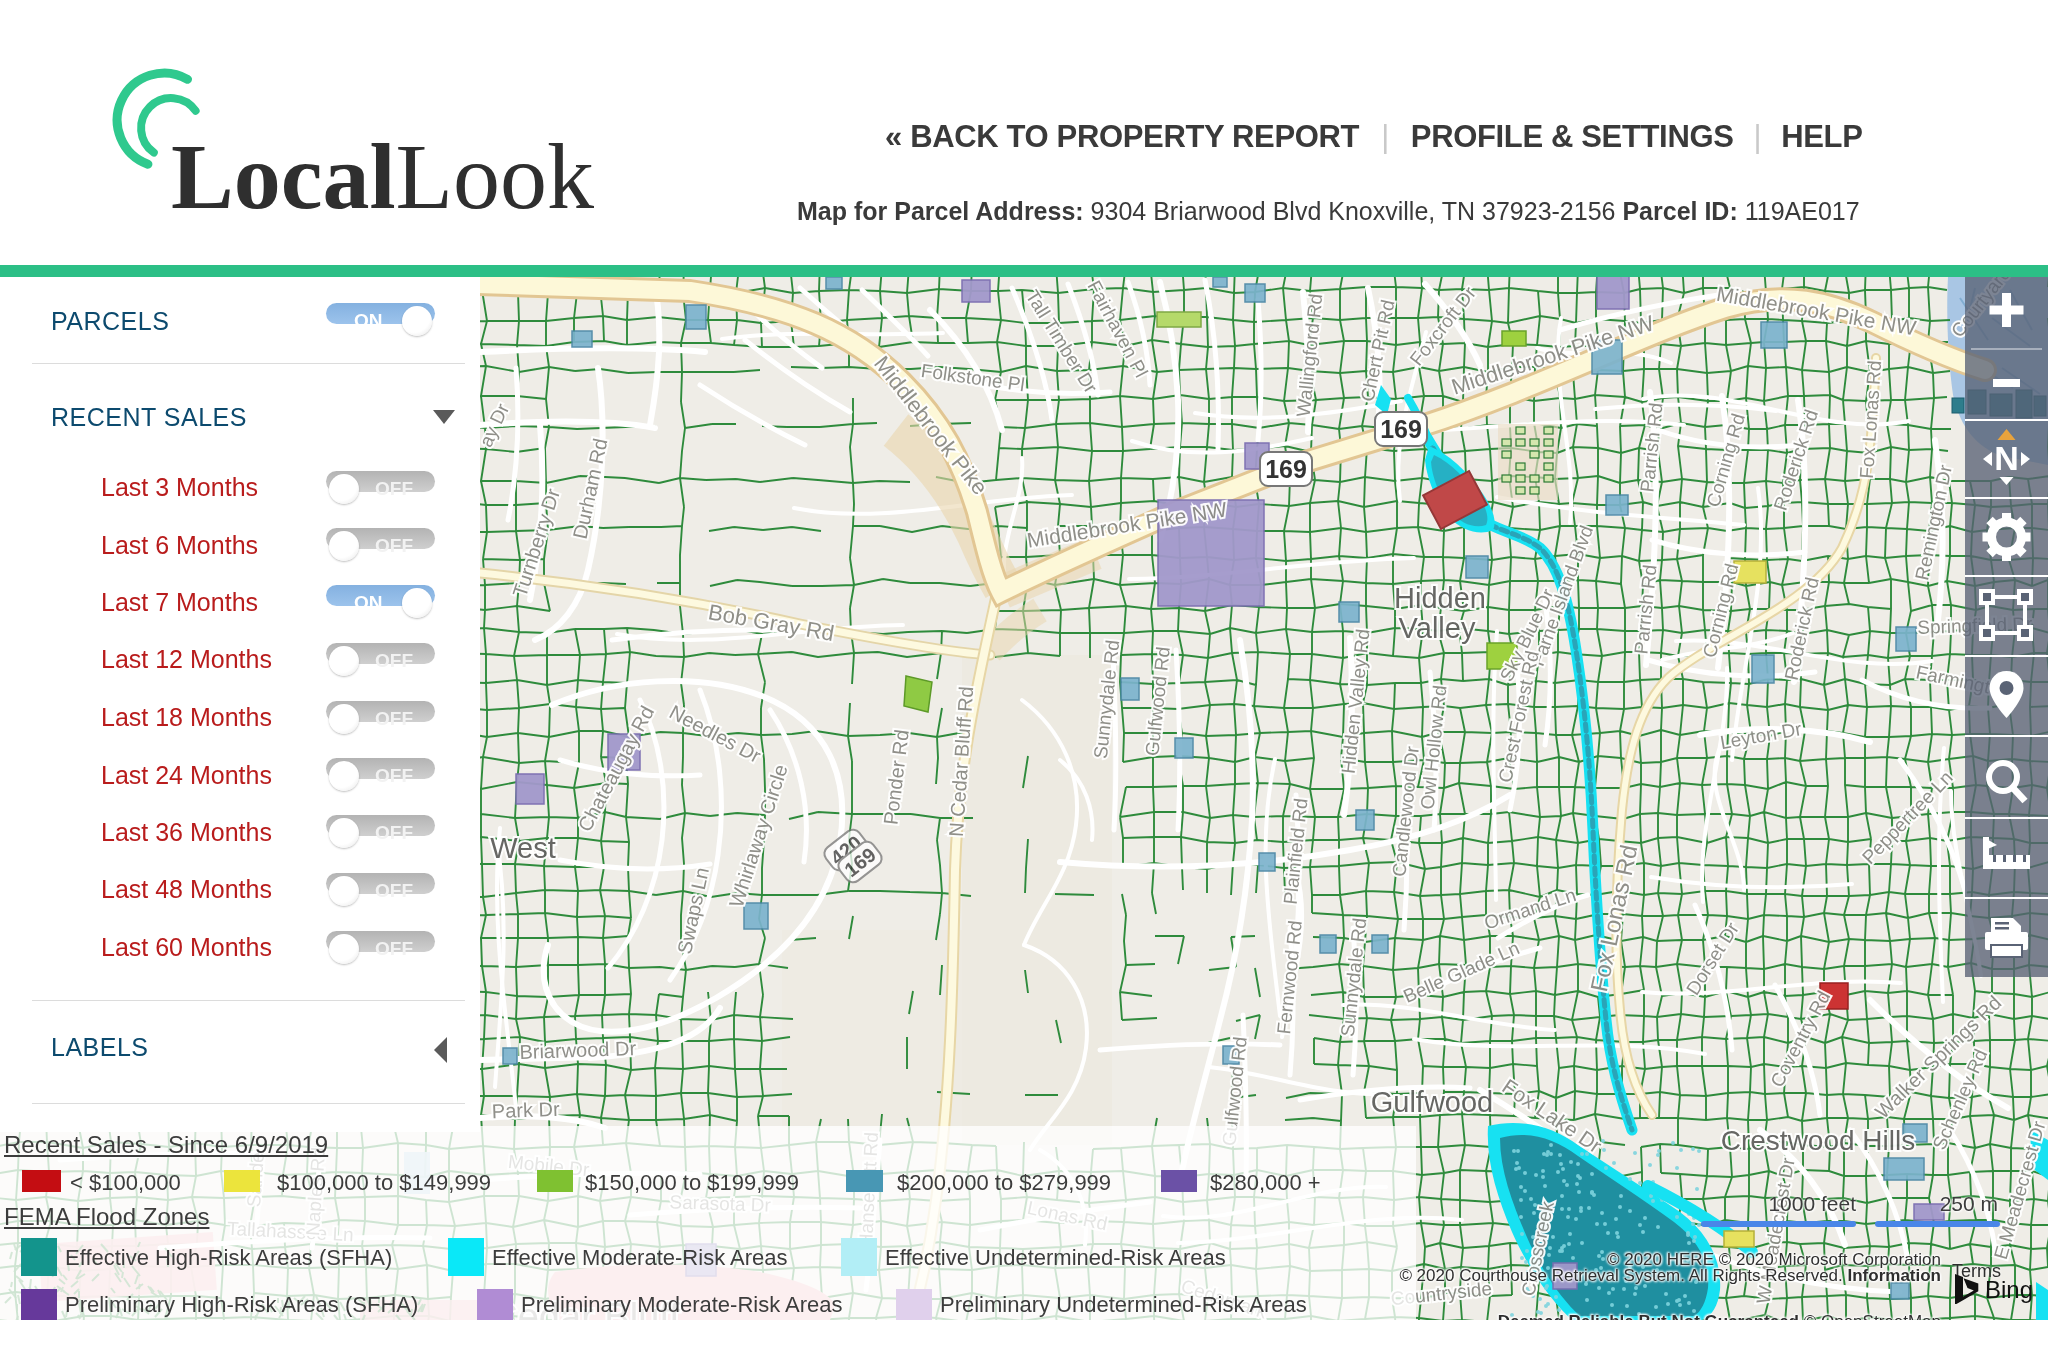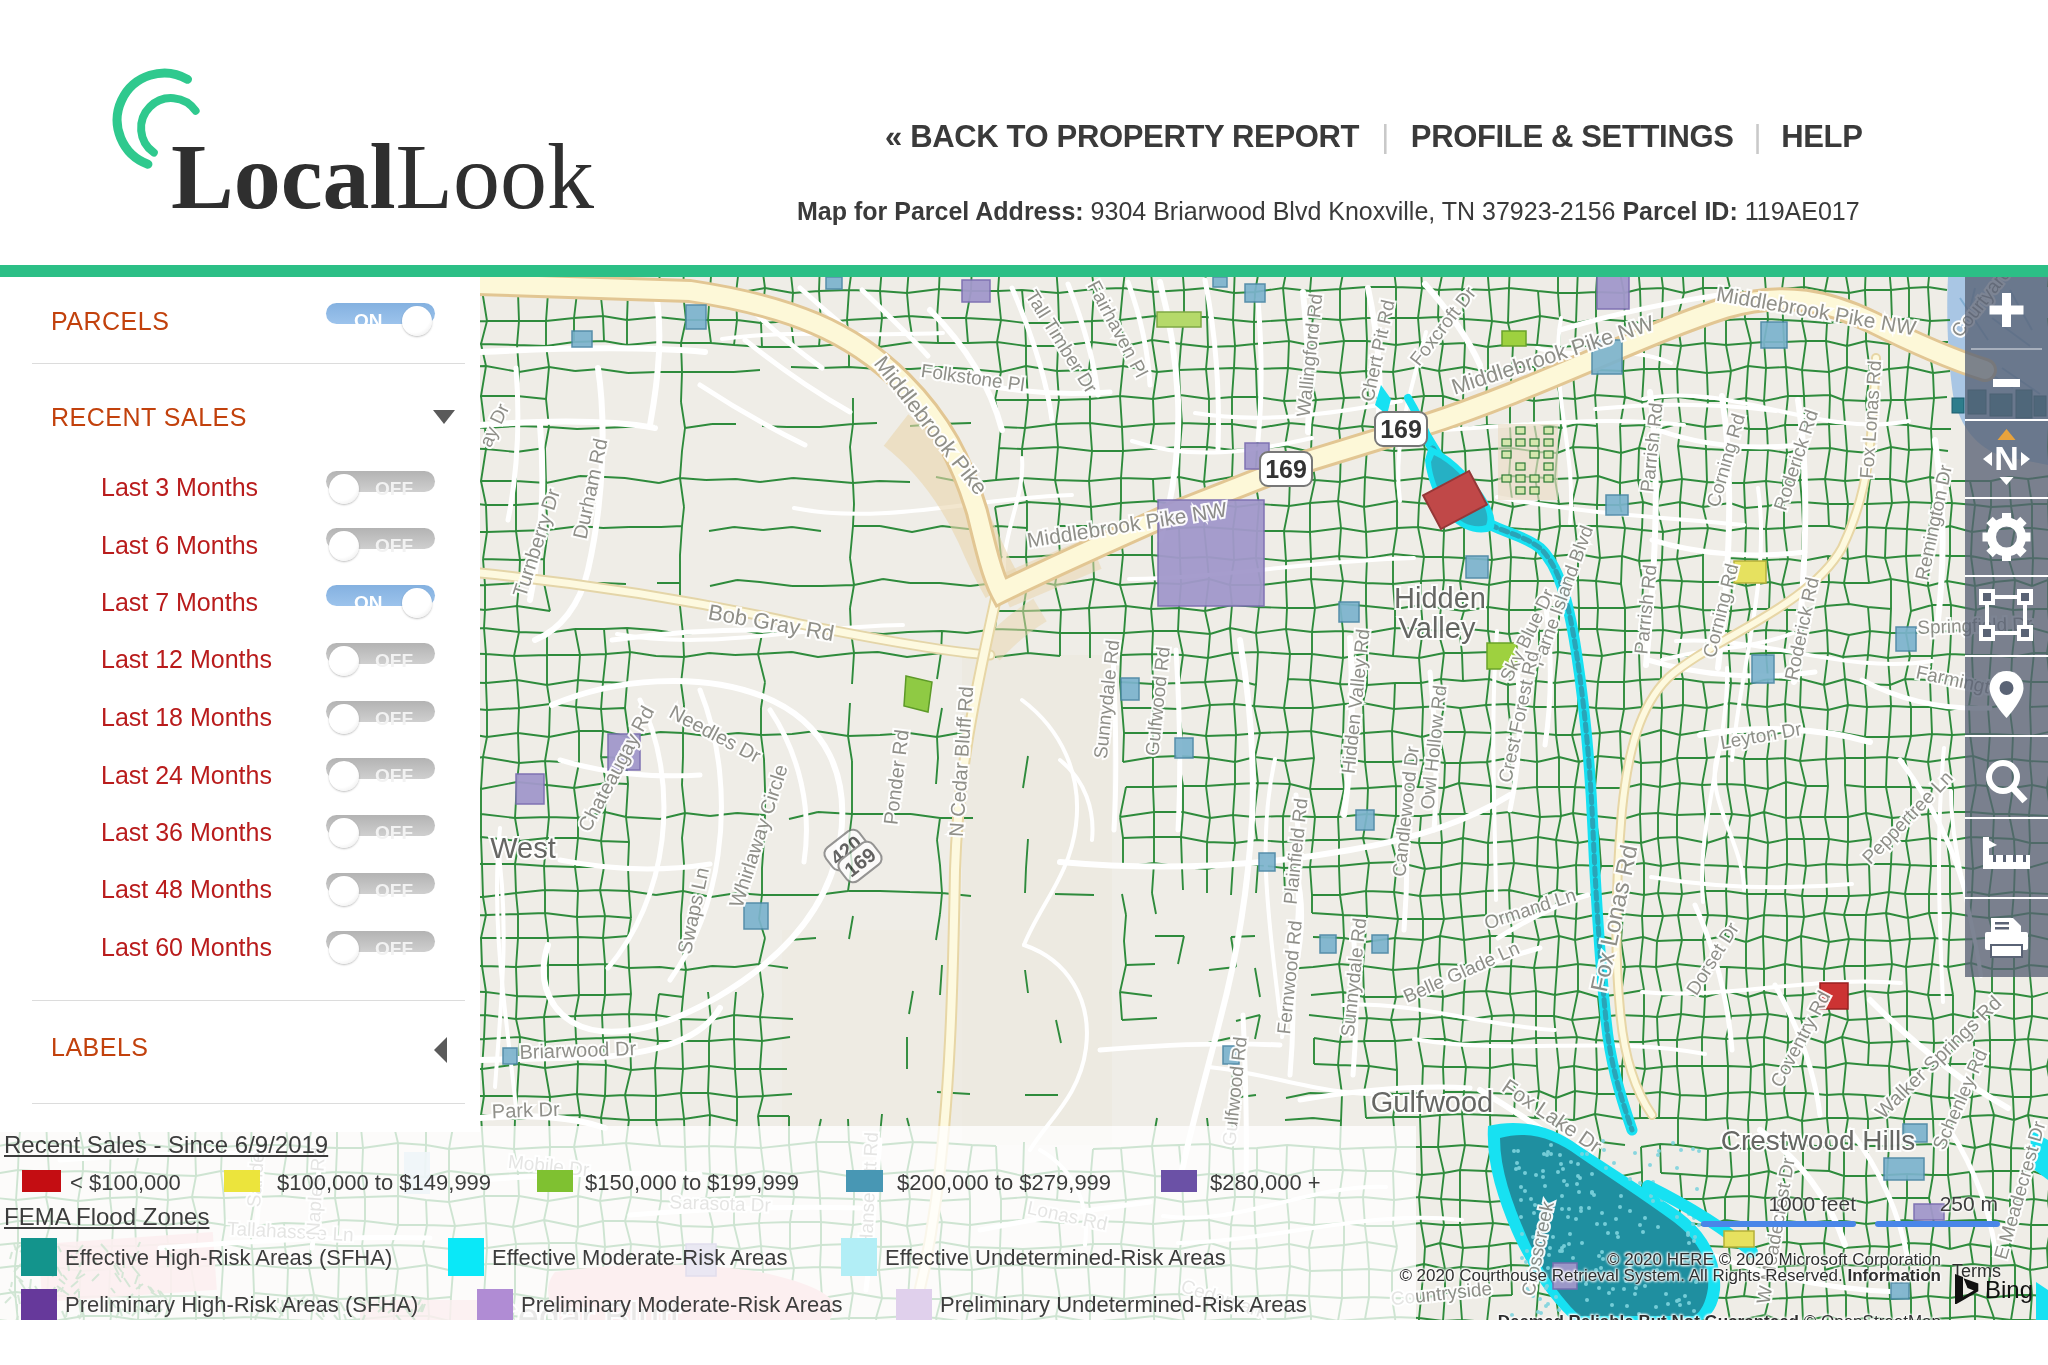--- a/index.html
+++ b/index.html
@@ -1,17 +1,17 @@
 <!DOCTYPE html>
 <html><head><meta charset="utf-8"><title>LocalLook</title><style>
 html,body{margin:0;padding:0;background:#fff;}
 #page{position:relative;width:2048px;height:1365px;overflow:hidden;background:#fff;font-family:"Liberation Sans",sans-serif;}
 .abs{position:absolute;}
 #sidebar{left:0;top:277px;width:480px;height:855px;background:#fff;}
-.sbtitle{position:absolute;left:51px;font-size:25px;color:#c2410c;letter-spacing:0.5px;line-height:29px;}
+.sbtitle{position:absolute;left:51px;font-size:25px;color:#0c4a6e;letter-spacing:0.5px;line-height:29px;}
 .sbrow{position:absolute;left:101px;font-size:25px;color:#b91c1c;line-height:29px;}
 .divider{position:absolute;left:32px;width:433px;border-top:1px solid #dcdcdc;}
 .tog{position:absolute;left:326px;width:109px;height:21px;border-radius:18px;}
 .tog.on{background:linear-gradient(#84b1e0,#9cc3ec);}
 .tog.off{background:linear-gradient(#b3b3b3,#cfcfcf);}
 .tog .knob{position:absolute;top:2.5px;width:30px;height:30px;border-radius:50%;background:radial-gradient(circle at 40% 35%,#fff 60%,#e2e2e2);box-shadow:0 1px 2px rgba(0,0,0,0.25);}
 .tog.on .knob{right:3px;}
 .tog.off .knob{left:3px;}
 .tog .lbl{position:absolute;top:7px;font-size:19px;font-weight:bold;color:#fff;}
 .tog.on .lbl{left:28px;}

